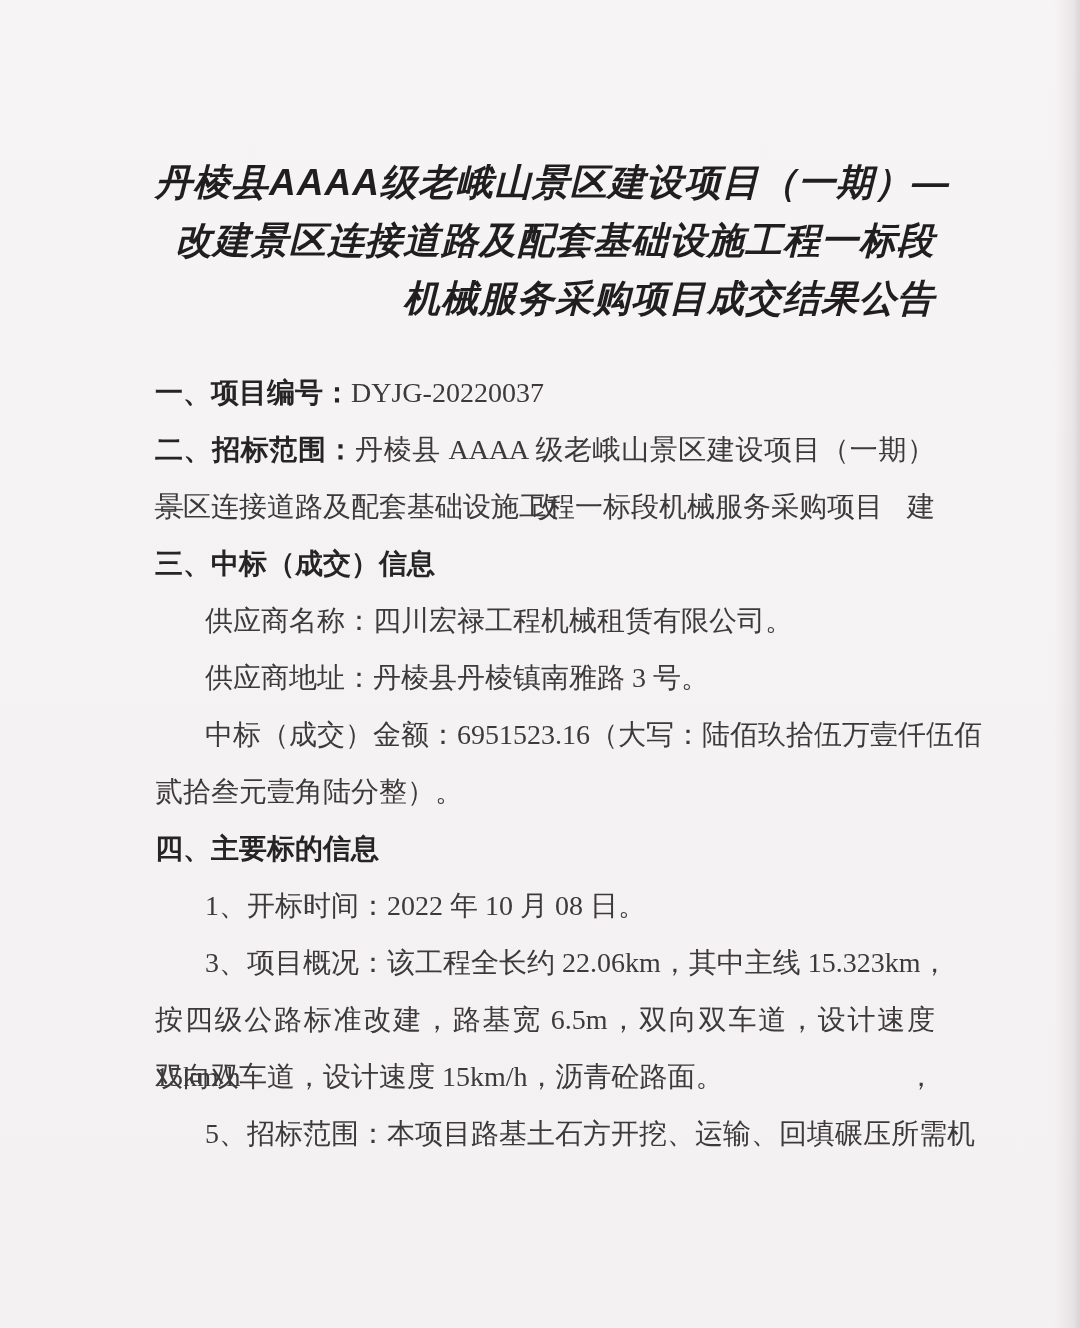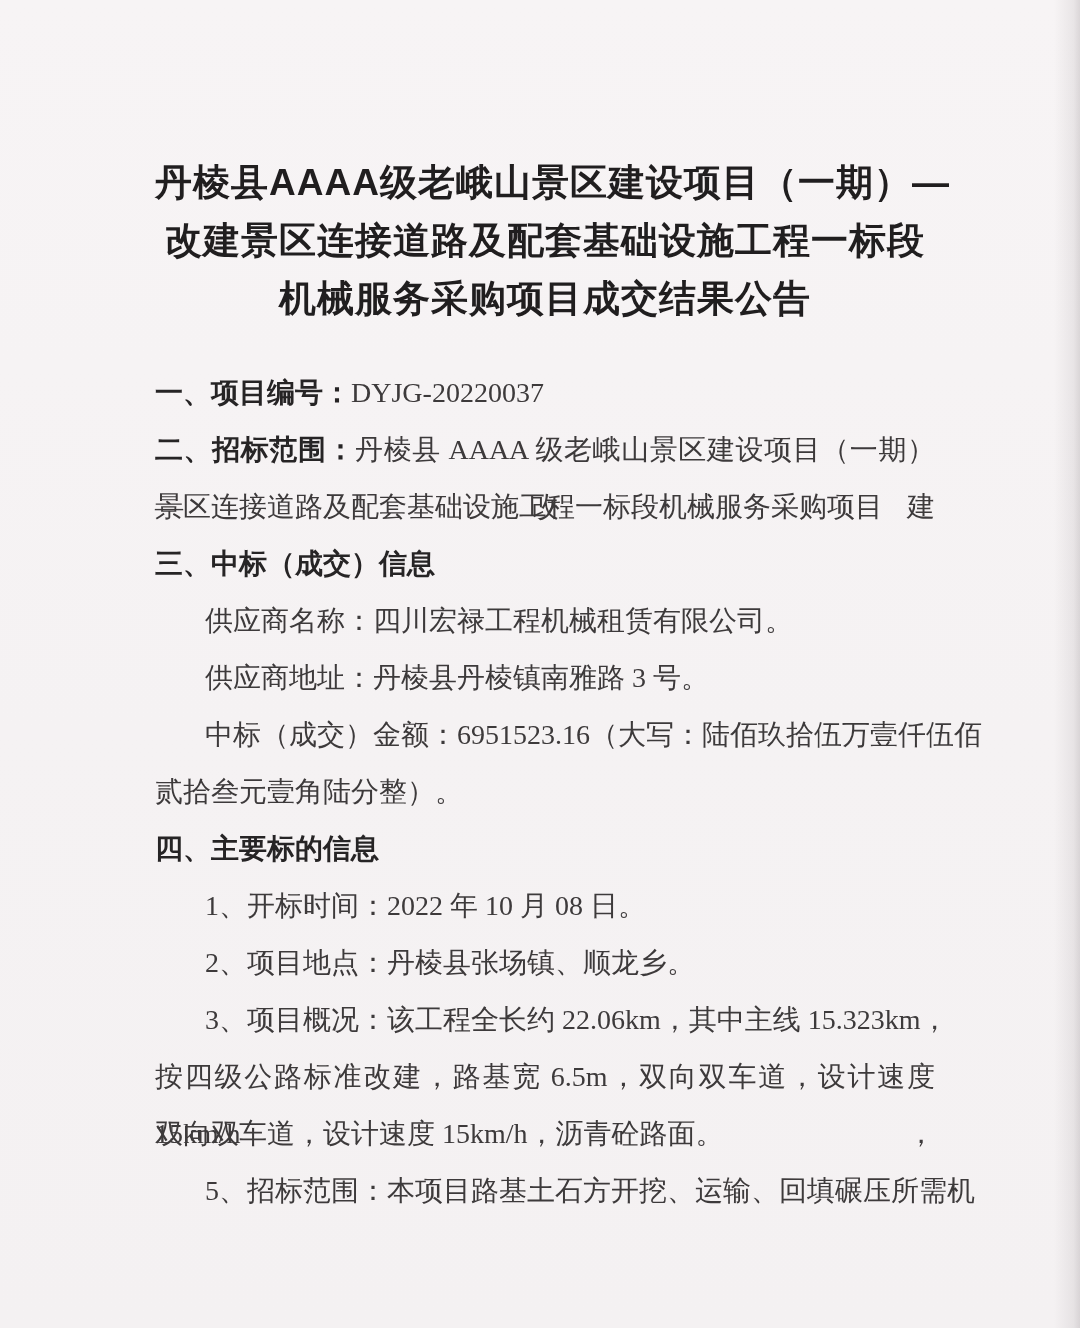--- a/index.html
+++ b/index.html
@@ -27,22 +27,23 @@
   .paper::after {
     content: "";
     position: absolute;
     top: 0; right: 0; bottom: 0;
     width: 26px;
     background: linear-gradient(90deg, rgba(110,100,105,0) 0%, rgba(110,100,105,0.10) 75%, rgba(90,80,85,0.18) 100%);
     pointer-events: none;
   }
 
   .title-block {
-    text-align: center;
+    text-align: right;
     margin-bottom: 36px;
+    font-style: italic;
   }
 
   .title-line {
     font-family: "Liberation Sans", sans-serif;
     font-weight: 700;
     font-size: 37px;
     line-height: 58px;
     color: #201e1f;
     letter-spacing: 1px;
     white-space: nowrap;
@@ -105,21 +106,20 @@
     <div class="line indent">供应商地址：丹棱县丹棱镇南雅路 3 号。</div>
 
     <div class="line indent">中标（成交）金额：6951523.16（大写：陆佰玖拾伍万壹仟伍佰</div>
 
     <div class="line">贰拾叁元壹角陆分整）。</div>
 
     <div class="line heading">四、主要标的信息</div>
 
     <div class="line indent">1、开标时间：2022 年 10 月 08 日。</div>
 
-    <div class="line indent">2、项目地点：丹棱县张场镇、顺龙乡。</div>
 
     <div class="line indent">3、项目概况：该工程全长约 22.06km，其中主线 15.323km，</div>
 
     <div class="line fill">按四级公路标准改建，路基宽 6.5m，双向双车道，设计速度 15km/h，</div>
 
 
     <div class="line">双向双车道，设计速度 15km/h，沥青砼路面。</div>
 
 
     <div class="line indent">5、招标范围：本项目路基土石方开挖、运输、回填碾压所需机</div>

